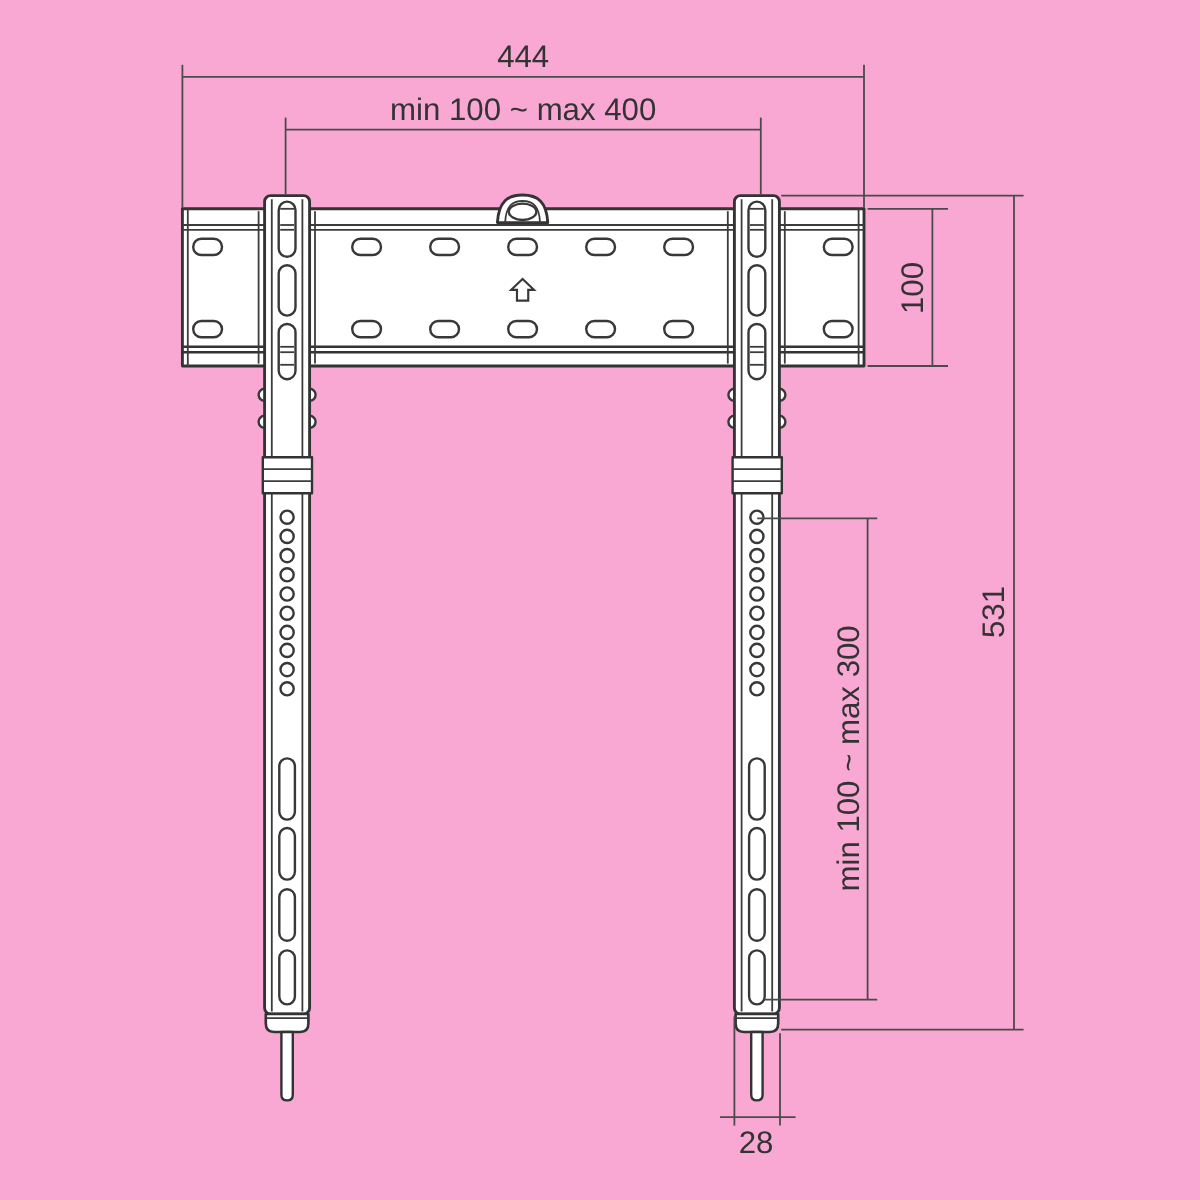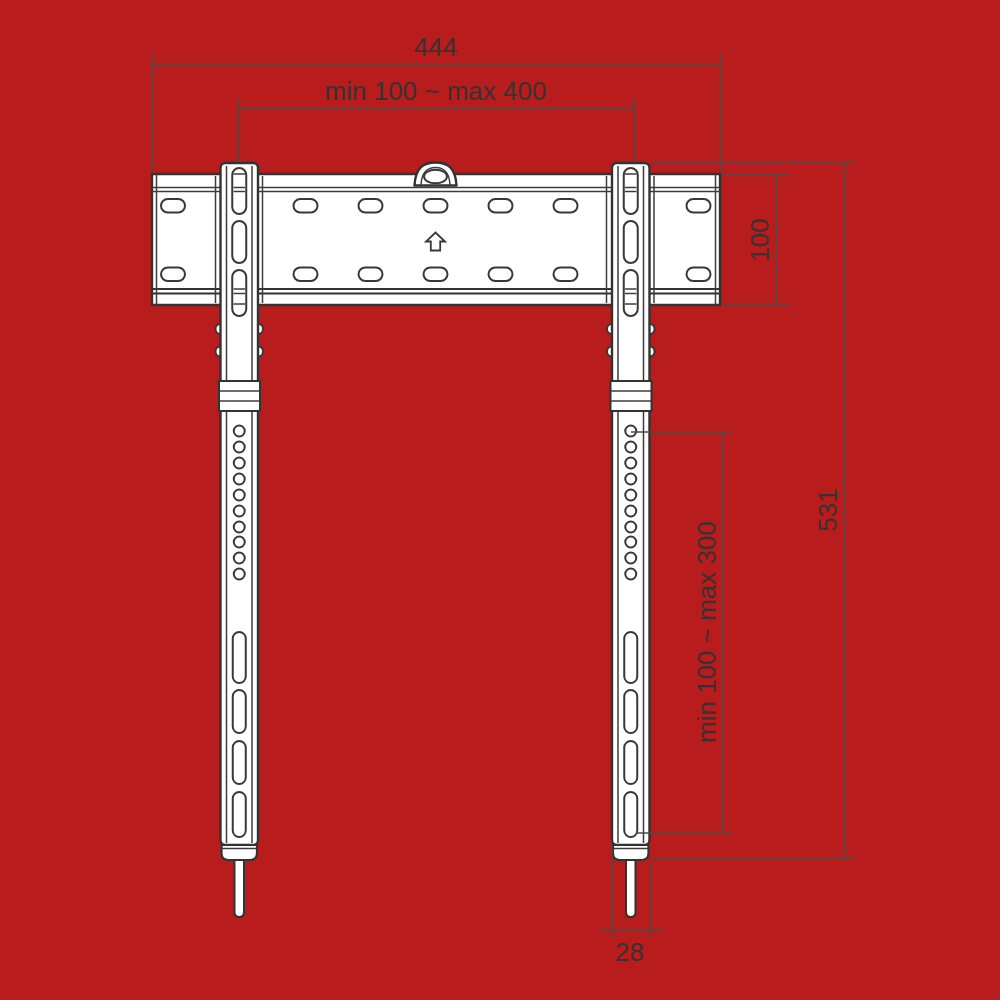--- a/index.html
+++ b/index.html
@@ -1,16 +1,16 @@
 <!DOCTYPE html>
 <html><head>
 <meta charset="utf-8">
 <style>
   html,body{margin:0;padding:0;background:#fff;}
-  .stage{width:1000px;height:1000px;background:#b91c1c;position:relative;overflow:hidden;}
+  .stage{width:1000px;height:1000px;background:#f9a8d4;position:relative;overflow:hidden;}
   svg{display:block;}
   .part{fill:#ffffff;stroke:#333333;stroke-width:2.4;stroke-linejoin:round;}
   .part-thin{fill:none;stroke:#3c3c3c;stroke-width:1.5;}
   .part-med{fill:none;stroke:#333333;stroke-width:2.2;}
   .slot{fill:#ffffff;stroke:#383838;stroke-width:2;}
   .dimline{stroke:#4a4a4a;stroke-width:1.5;fill:none;}
   .dimtext{font:26px "Liberation Sans","DejaVu Sans",sans-serif;fill:#333333;}
 </style>
 </head>
 <body>

